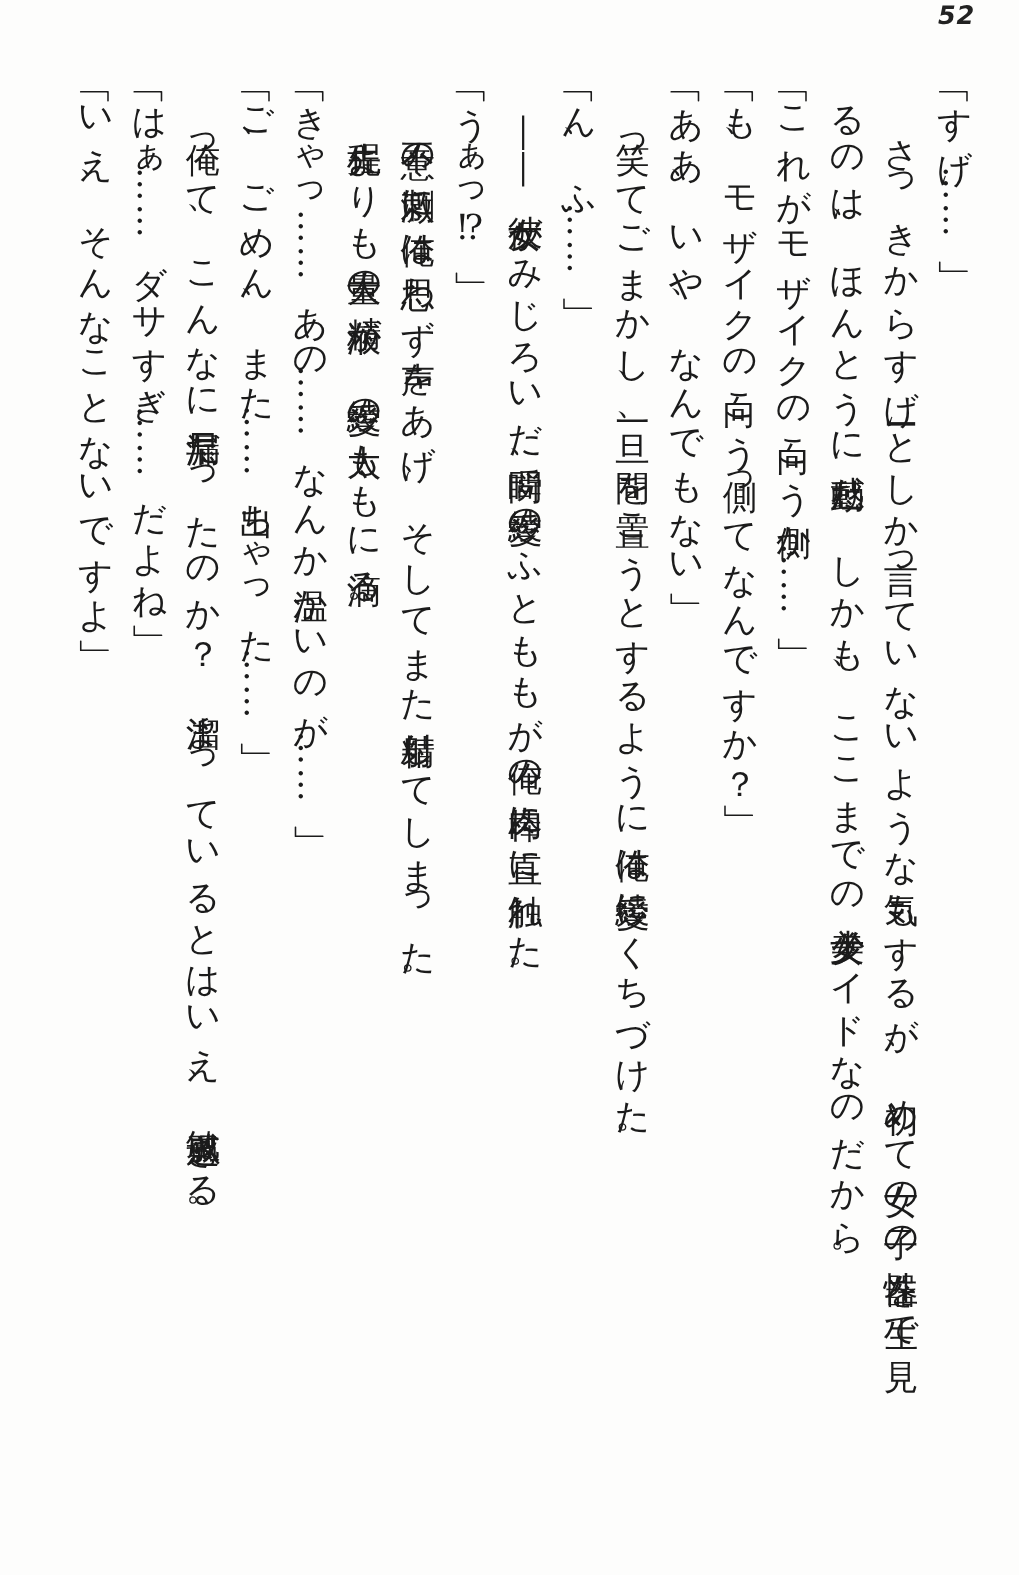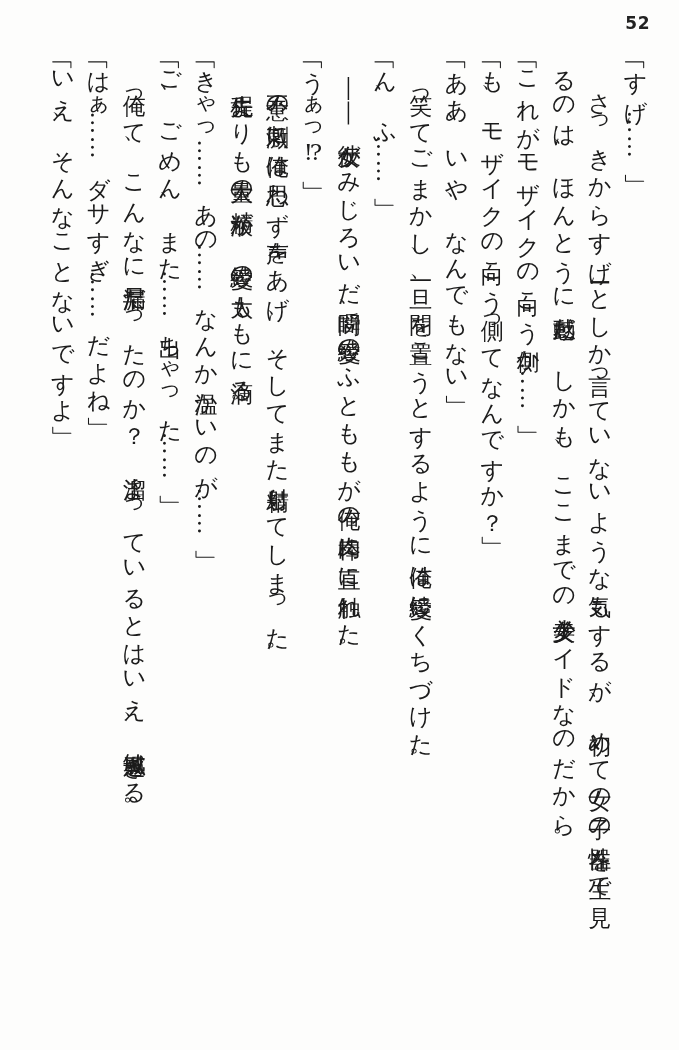--- a/index.html
+++ b/index.html
@@ -15,27 +15,28 @@
   .page {
     position: relative;
     width: 679px;
     height: 1050px;
     background: #fdfdfc;
     overflow: hidden;
     font-family: "DejaVu Serif", "Liberation Serif", serif;
   }
   .page-number {
     position: absolute;
-    top: 13px;
+    top: 1px;
     right: 29px;
     font-family: "DejaVu Sans", "Liberation Sans", sans-serif;
     font-size: 17px;
     font-weight: 600;
     letter-spacing: 0.5px;
     color: #222222;
+    font-style: italic;
   }
   .text-area {
     position: absolute;
     top: 54px;
     right: 26px;
     height: 984px;
     writing-mode: vertical-rl;
     text-orientation: mixed;
     font-size: 23px;
     line-height: 35.8px;

